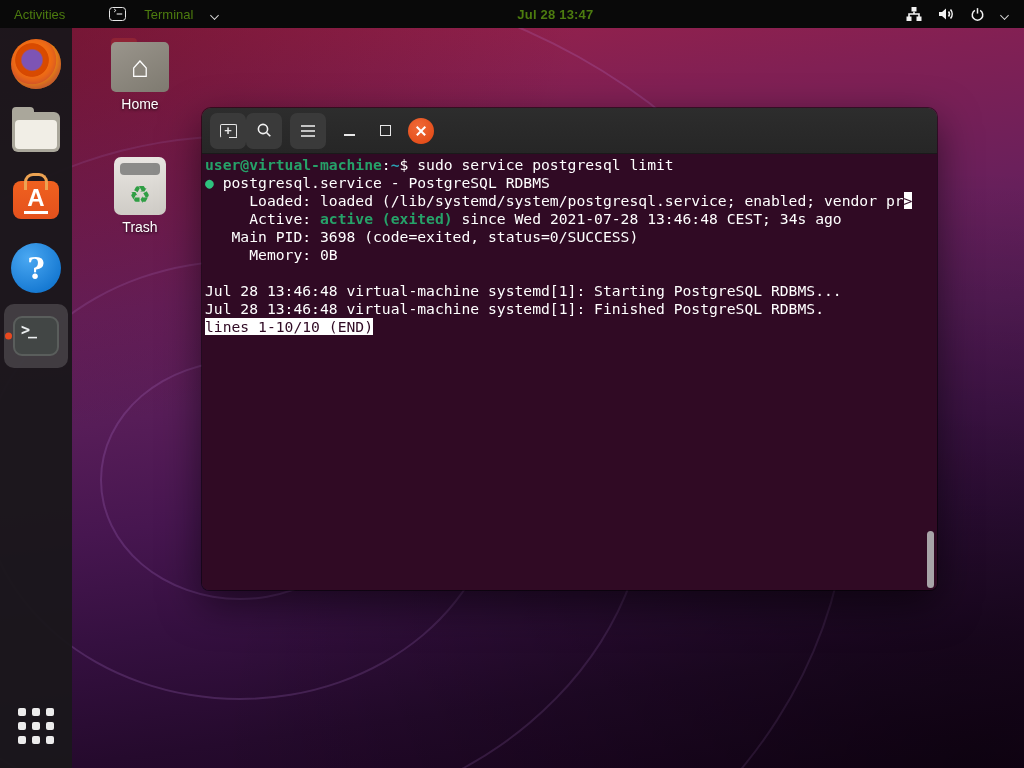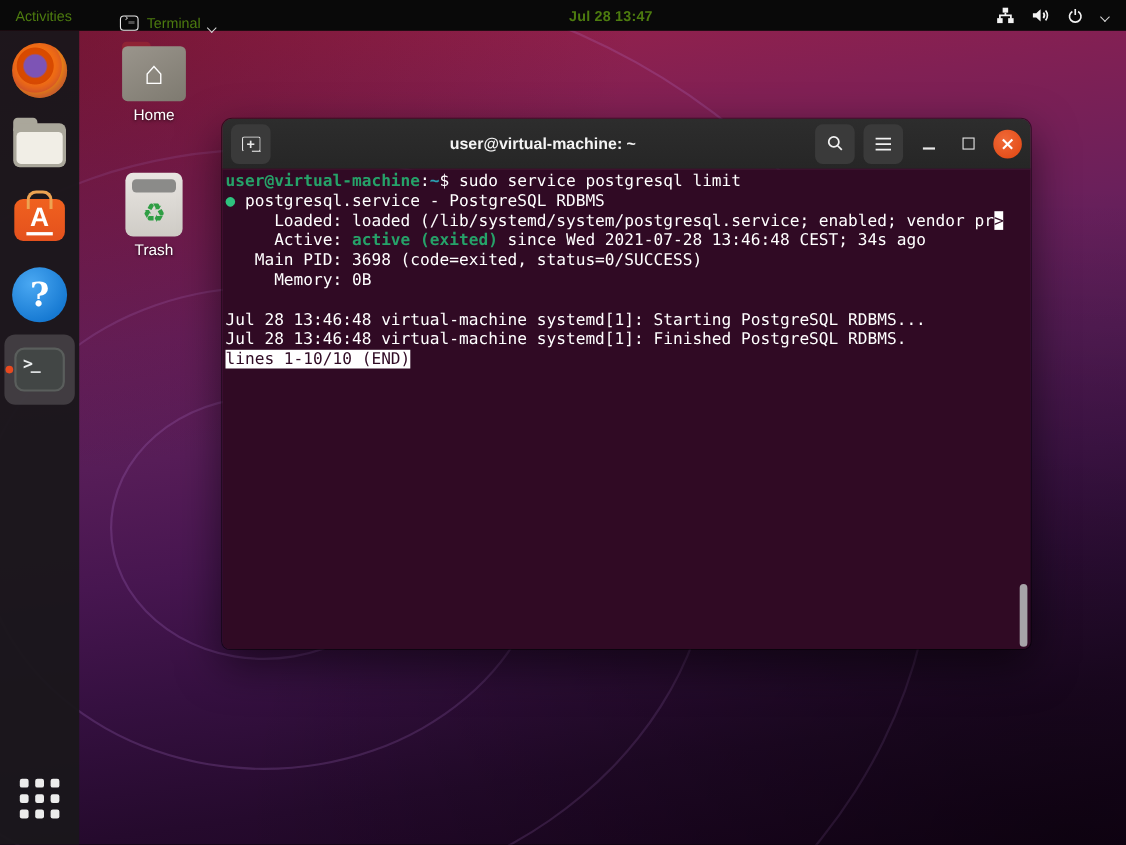--- a/index.html
+++ b/index.html
@@ -20,21 +20,21 @@
   .ring.r1 { width:280px; height:240px; }
   .ring.r2 { width:520px; height:440px; }
   .ring.r3 { width:820px; height:690px; }
   .ring.r4 { width:1220px; height:1020px; }
 
   
   .topbar { position:absolute; left:0; top:0; width:1024px; height:28px; background:#090909;
     display:flex; align-items:center; color:#4d7c0f; font-size:13px; z-index:50; }
   .tb-left { display:flex; align-items:center; height:100%; }
   .activities { padding:0 14px; height:100%; display:flex; align-items:center; }
-  .appmenu { display:flex; align-items:flex-end; gap:7px; padding:0 10px; height:100%; margin-left:20px; }
+  .appmenu { display:flex; align-items:center; gap:18px; padding:0 10px; height:100%; margin-left:20px; }
   .mini-term { width:17px; height:14px; border:1.4px solid #e8e8e8; border-radius:3.5px;
     position:relative; }
   .mini-term::before { content:"›‗"; position:absolute; left:2px; top:-3px; font-size:9px;
     letter-spacing:-1px; color:#e8e8e8; font-family:"DejaVu Sans Mono",monospace; }
   .chev { width:9px; height:6px; position:relative; margin-top:2px;}
   .chev::before { content:""; position:absolute; left:0; top:0; width:6px; height:6px;
     border-right:1.6px solid #d8d8d8; border-bottom:1.6px solid #d8d8d8;
     transform:rotate(45deg) scale(0.9); }
   .clock { position:absolute; left:50%; transform:translateX(7%); font-weight:bold; letter-spacing:0.2px; }
   .tb-right { margin-left:auto; display:flex; align-items:center; gap:16px; padding:0 14px; height:100%; }
@@ -243,21 +243,20 @@
       <span class="rec">♻</span>
     </div>
     <div class="label">Trash</div>
   </div>
 
   <div class="window">
     <div class="titlebar">
       <div class="tb-btn">
         <span class="newtab-ic"></span>
       </div>
-      <div class="win-title">user@virtual-machine: ~</div>
       <div class="tb-btn">
         <svg width="17" height="17" viewBox="0 0 17 17">
           <circle cx="7" cy="7" r="4.6" class="st"></circle>
           <path d="M10.5 10.5 L14.3 14.3" class="st"></path>
         </svg>
       </div>
       <div class="ctrls">
         <div class="tb-btn">
           <svg width="16" height="14" viewBox="0 0 16 14">
             <path d="M1 2 H15 M1 7 H15 M1 12 H15" class="st"></path>

